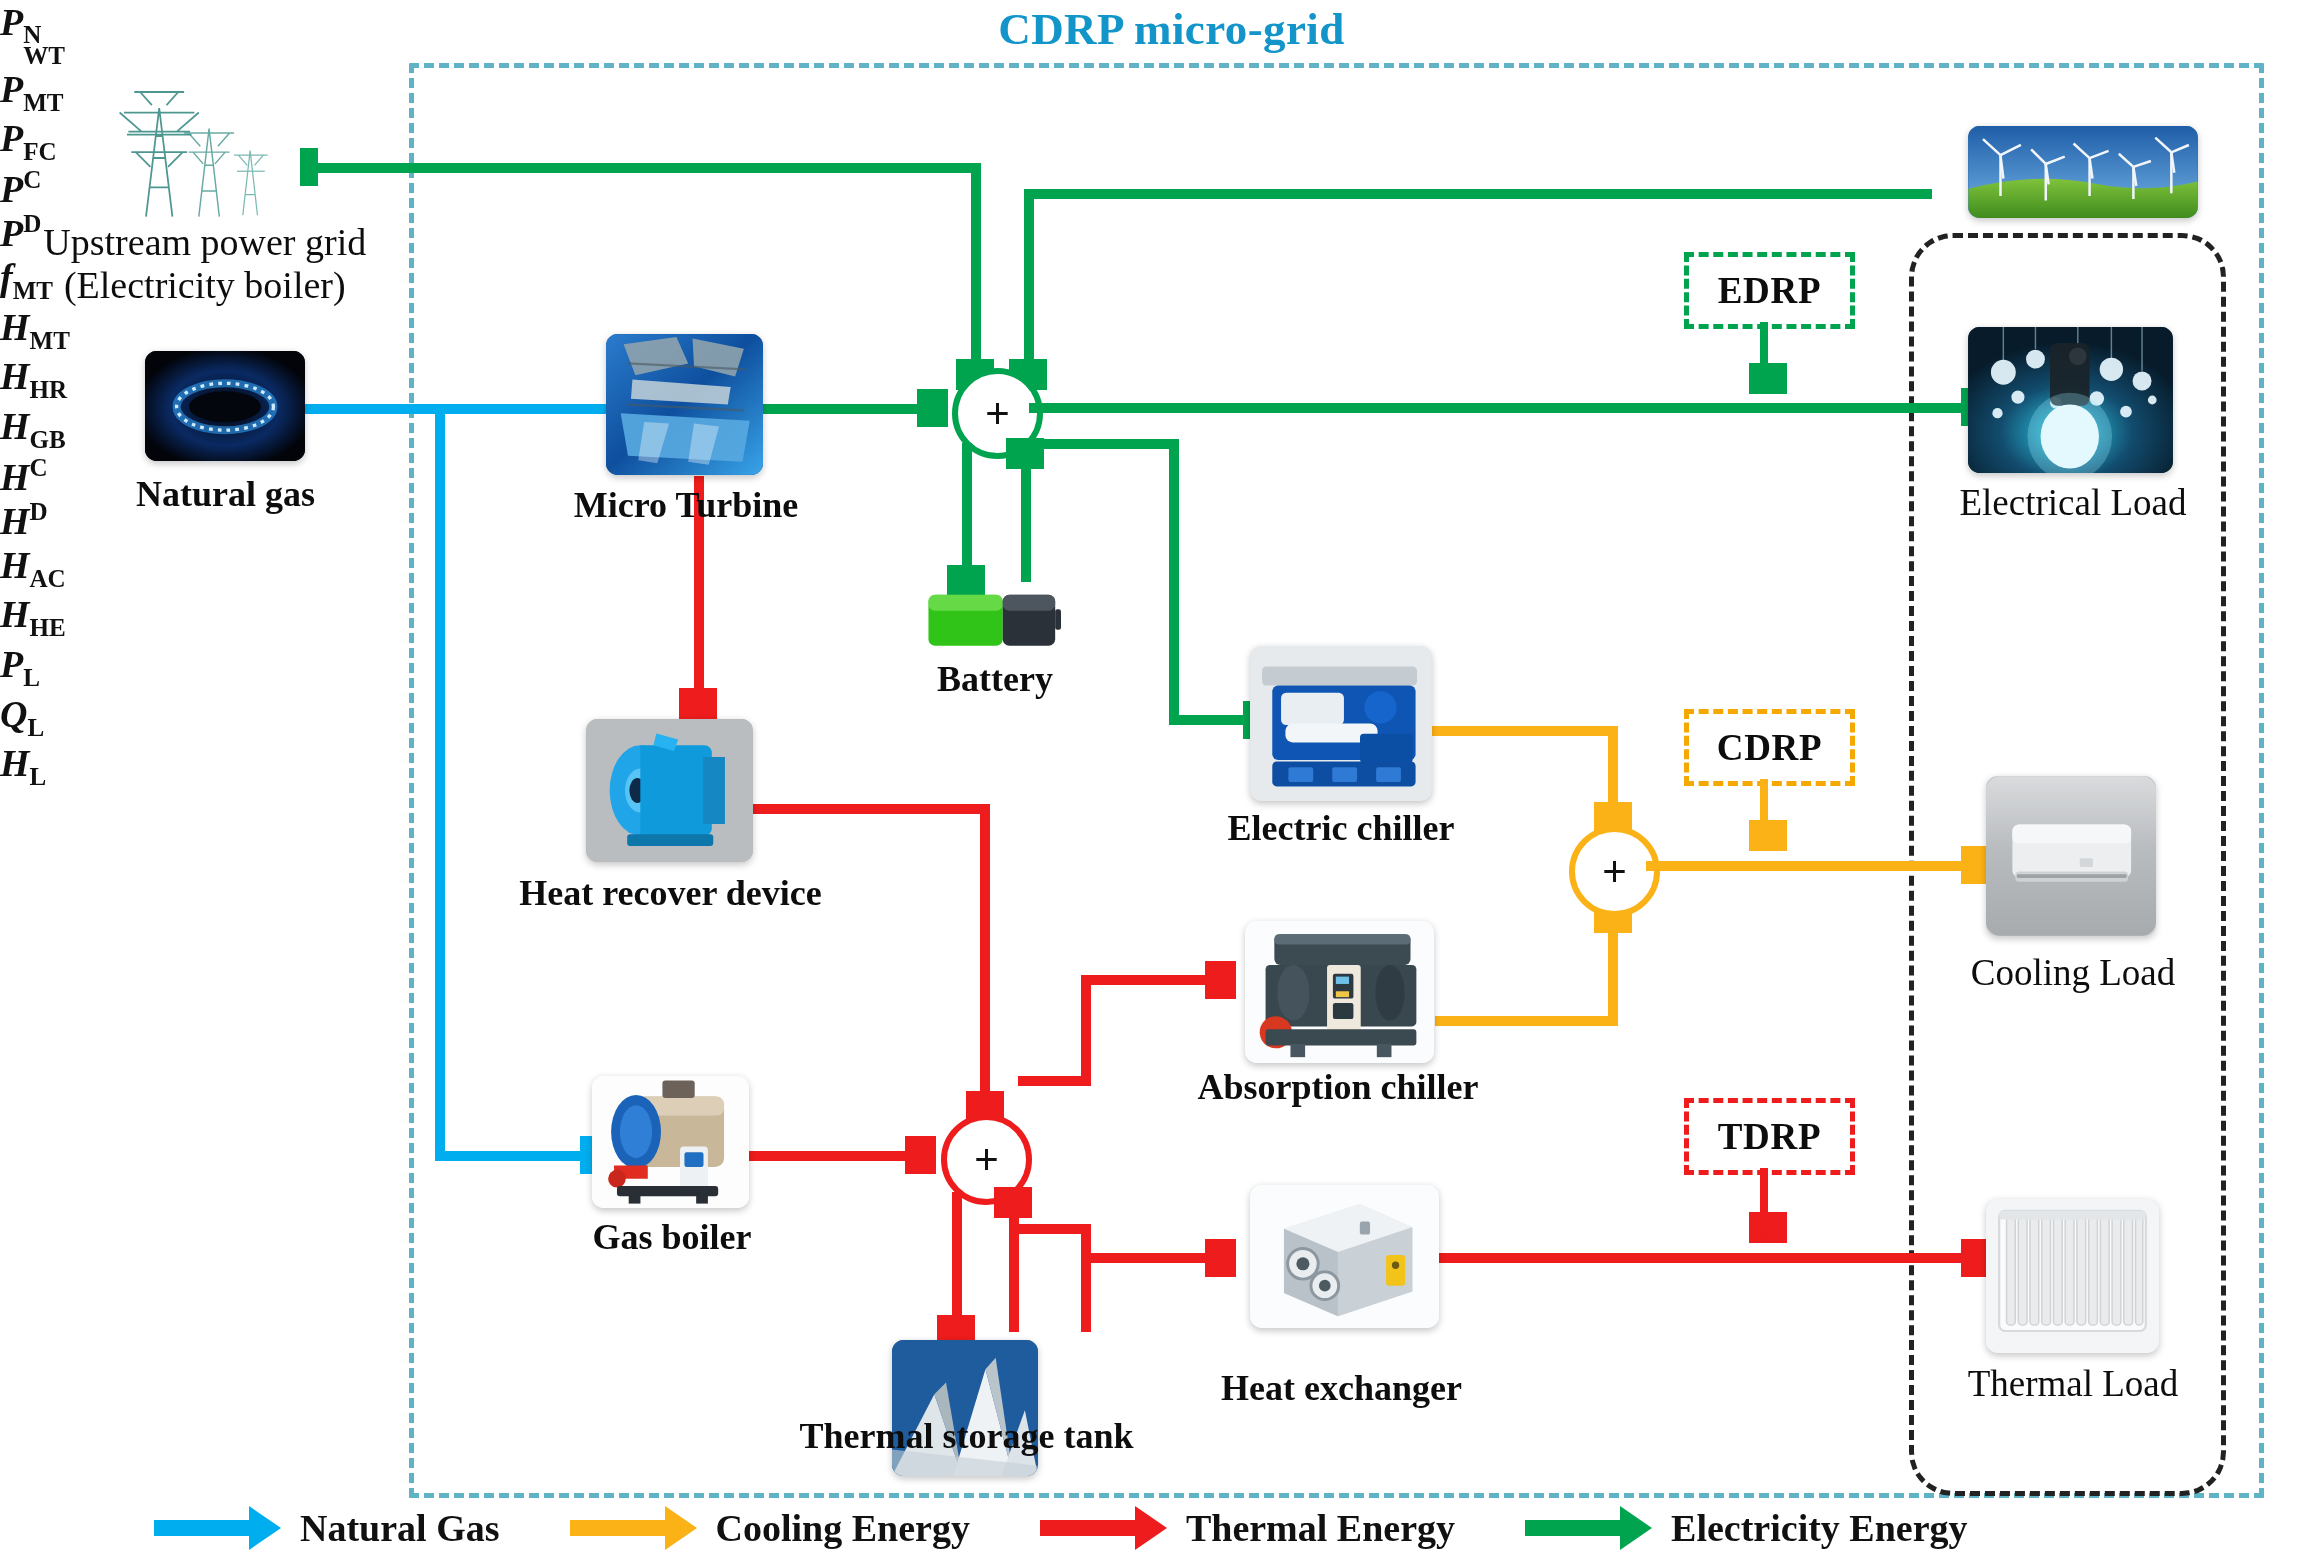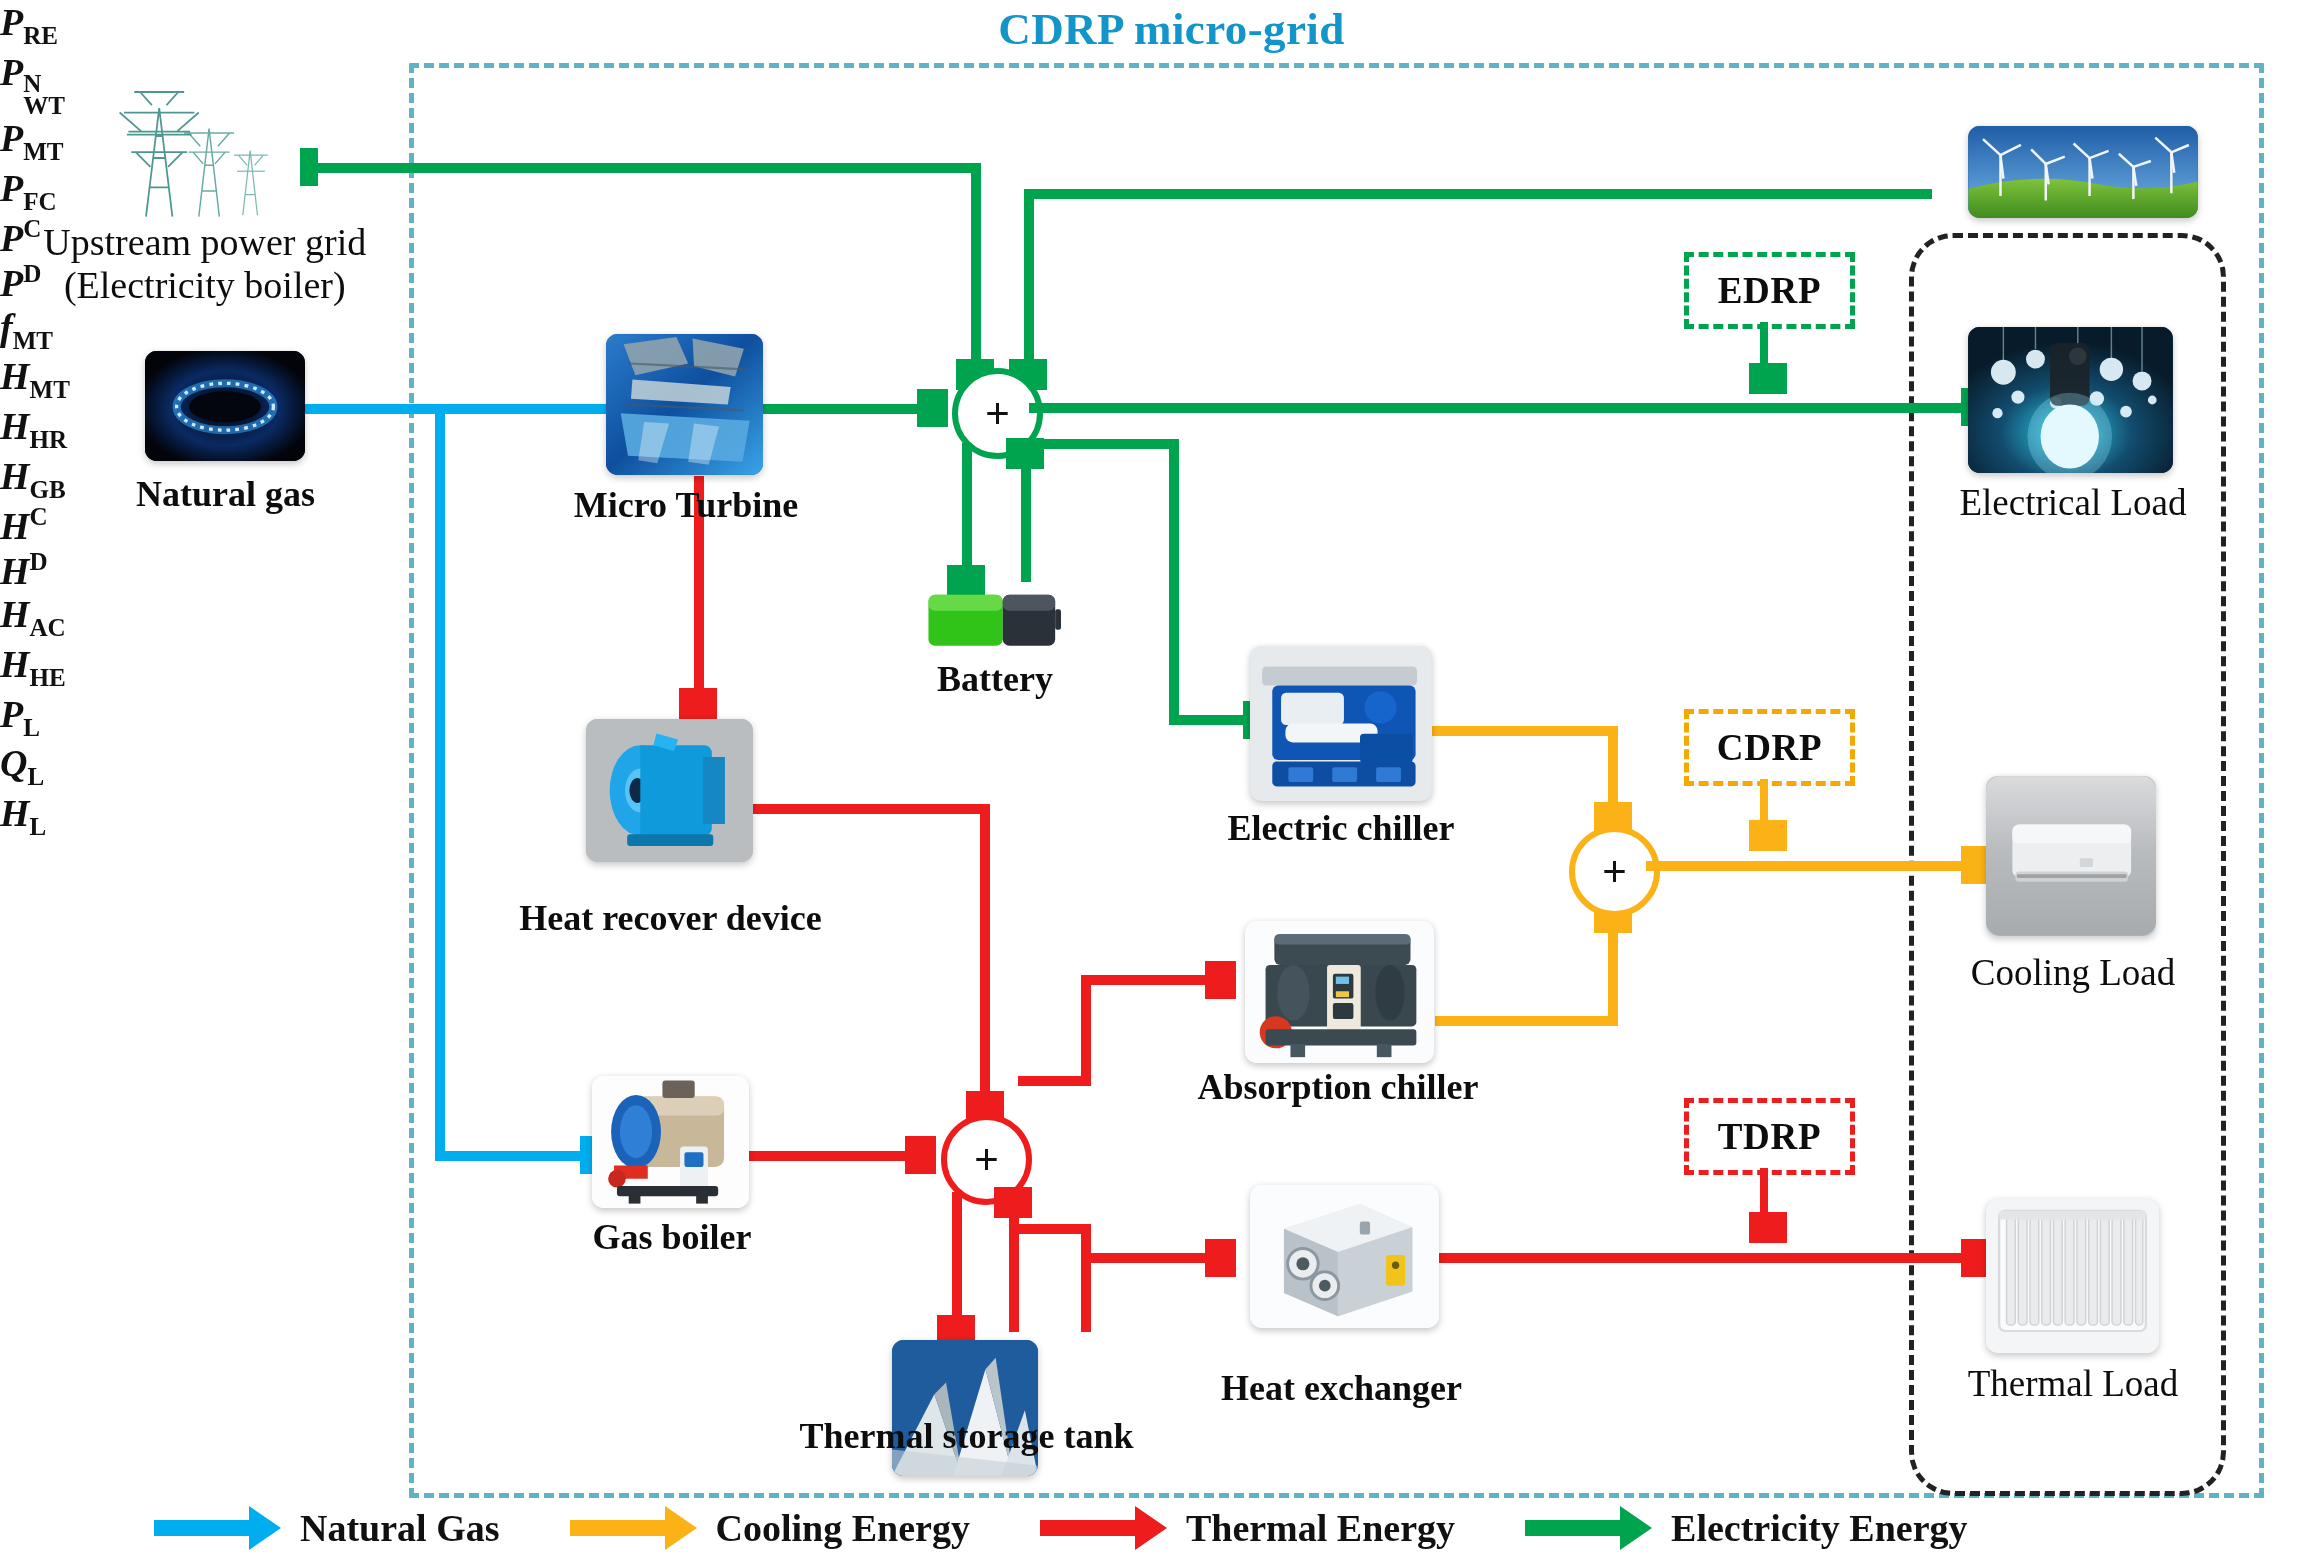--- a/index.html
+++ b/index.html
@@ -92,23 +92,20 @@
 
   <div class="abs" id="mg-box"></div>
   <div class="lbl" id="mg-title">CDRP micro-grid</div>
 
   <div class="abs" id="loads-box"></div>
 
   <div class="seg h g" style="left:318px;top:163px;width:663px;"></div>
   <div class="ah left g" style="left:287px;top:148px;"></div>
   <div class="seg v g" style="left:971px;top:163px;height:217px;"></div>
   <div class="ah down g" style="left:956px;top:359px;"></div>
-  <div class="math" style="left:600px;top:95px;">
-    <span>P</span><span class="sub">RE</span>
-  </div>
 
   <div class="seg h g" style="left:1024px;top:189px;width:908px;"></div>
   <div class="seg v g" style="left:1024px;top:189px;height:190px;"></div>
   <div class="ah down g" style="left:1009px;top:359px;"></div>
   <div class="math" style="left:1358px;top:110px;">
     <span>P</span><span class="stack">
         <span>N</span>
         <span>WT</span>
       </span>
   </div>
@@ -321,21 +318,21 @@
       <rect width="228" height="196" rx="12" fill="#b9bdbf"></rect>
       <ellipse cx="74" cy="98" rx="42" ry="62" fill="#1fa5e8"></ellipse>
       <ellipse cx="74" cy="98" rx="21" ry="30" fill="#57c4f5"></ellipse>
       <ellipse cx="70" cy="98" rx="11" ry="17" fill="#0e2a46"></ellipse>
       <path d="M74 36 H162 a10 10 0 0 1 10 10 V150 a10 10 0 0 1 -10 10 H74 Z" fill="#0f9adb"></path>
       <path d="M160 52 H190 V144 H160 Z" fill="#1588c4"></path>
       <rect x="56" y="158" width="118" height="16" rx="4" fill="#0d77ac"></rect>
       <path d="M96 20 L126 28 L120 44 L92 36 Z" fill="#27b3f2"></path>
     </svg>
   </div>
-  <div class="lbl dev-cap" style="left:492px;top:873px;width:357px;margin-top:25px;">Heat recover device</div>
+  <div class="lbl dev-cap" style="left:492px;top:873px;width:357px;">Heat recover device</div>
 
   <div class="dev" style="left:592px;top:1076px;width:157px;height:132px;background:#ffffff;">
     <svg width="157" height="132" viewBox="0 0 214 180">
       <rect width="214" height="180" rx="14" fill="#fdfdfd"></rect>
       <rect x="58" y="28" width="122" height="96" rx="12" fill="#c9b79a"></rect>
       <rect x="58" y="28" width="122" height="26" rx="10" fill="#ddcfb7"></rect>
       <ellipse cx="60" cy="76" rx="34" ry="50" fill="#1a63b8"></ellipse>
       <ellipse cx="60" cy="76" rx="22" ry="36" fill="#2f7fd6"></ellipse>
       <rect x="96" y="6" width="44" height="24" rx="4" fill="#6c6259"></rect>
       <rect x="120" y="96" width="38" height="60" rx="5" fill="#eef1f4"></rect>

